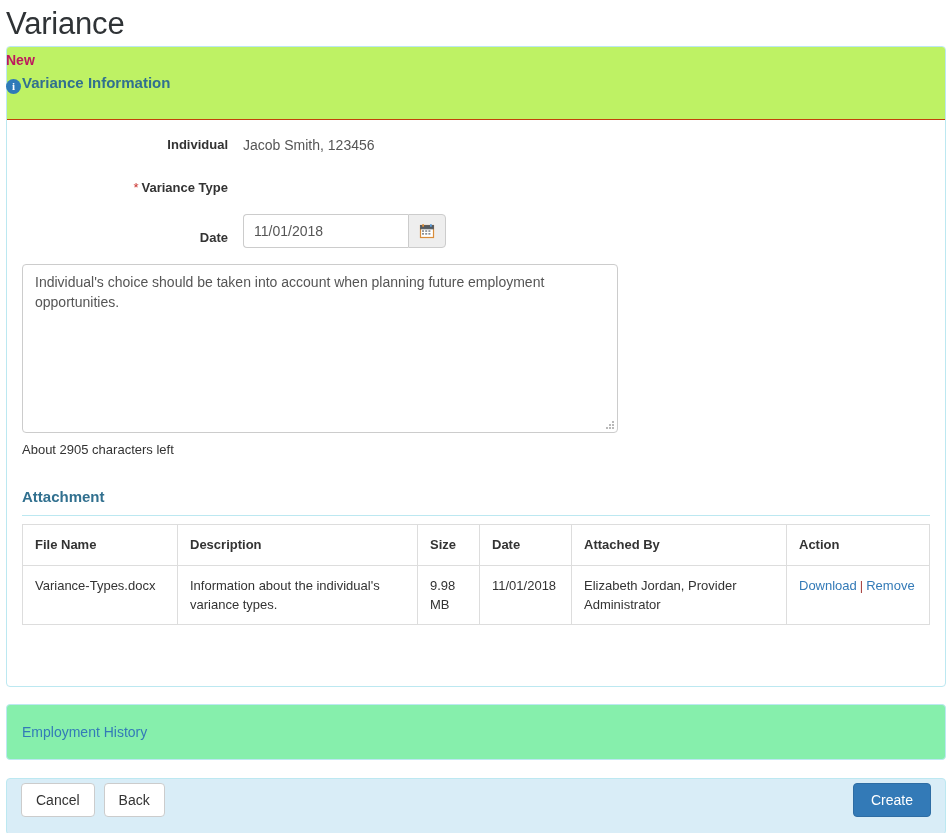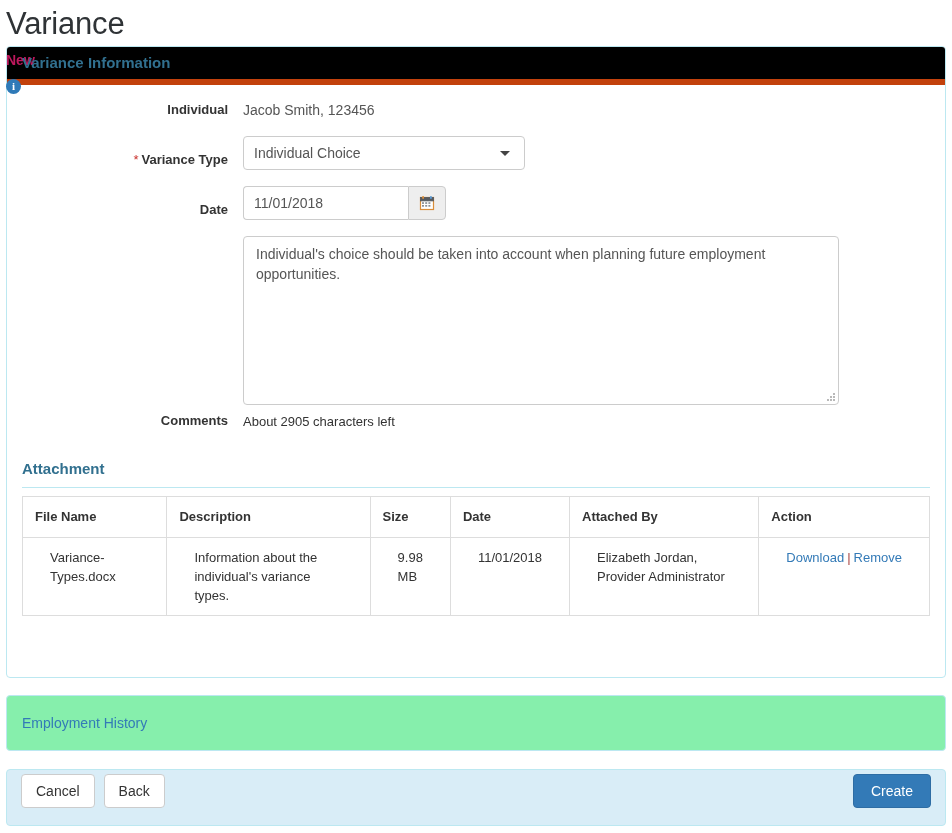--- a/index.html
+++ b/index.html
@@ -57,24 +57,24 @@
   }
 
   
   .panel {
     margin: 0 6px;
     border: 1px solid #bce8f1;
     border-radius: 4px;
     background: #ffffff;
   }
   .panel-heading {
-    background: #000000;
-    border-bottom: 6px solid #c2410c;
+    background: #bef264;
+    border-bottom: 1px solid #c2410c;
     border-radius: 3px 3px 0 0;
-    padding: 6px 15px;
+    padding: 26px 15px;
     font-size: 15px;
     font-weight: bold;
     color: #31708f;
     line-height: 20px;
   }
   .panel-body { padding: 15px; }
 
   
   .form-row {
     display: flex;
@@ -214,21 +214,21 @@
     border: 1px solid #dddddd;
     border-top: none;
     vertical-align: middle;
     background: #ffffff;
     line-height: 18px;
   }
   table.attach-table td {
     text-align: left;
     font-size: 13px;
     color: #333333;
-    padding: 10px 27px;
+    padding: 10px 12px;
     border: 1px solid #dddddd;
     vertical-align: top;
     line-height: 19px;
   }
   .col-file { width: 155px; }
   .col-desc { width: 240px; }
   .col-size { width: 62px; }
   .col-date { width: 92px; }
   .col-by   { width: 215px; }
   .link {
@@ -305,24 +305,20 @@
     <div class="panel-body">
 
       <div class="form-row static">
         <div class="form-label">Individual</div>
         <div class="form-control-static">Jacob Smith, 123456</div>
       </div>
 
       <div class="form-row">
         <div class="form-label">
           <span class="req-star">*</span><span>Variance Type</span>
-        </div>
-        <div class="select-box">
-          <span>Individual Choice</span>
-          <span class="select-caret"></span>
         </div>
       </div>
 
       <div class="form-row">
         <div class="form-label">Date</div>
         <div class="input-group">
           <input class="date-input" type="text" value="11/01/2018" style="">
           <button class="date-btn">
             <svg width="16" height="16" viewBox="0 0 16 16">
               <rect x="1.5" y="2.5" width="13" height="12" fill="#ffffff" stroke="#d98d3a" stroke-width="1.2"></rect>
@@ -334,21 +330,20 @@
               <rect x="9.4" y="7.2" width="2" height="1.7" fill="#8a8f95"></rect>
               <rect x="3" y="10" width="2" height="1.7" fill="#8a8f95"></rect>
               <rect x="6.2" y="10" width="2" height="1.7" fill="#8a8f95"></rect>
               <rect x="9.4" y="10" width="2" height="1.7" fill="#8a8f95"></rect>
             </svg>
           </button>
         </div>
       </div>
 
       <div class="form-row">
-        <div class="form-label">Comments</div>
         <div>
           <div class="textarea-wrap">
             <textarea class="comments-area" placeholder="" style="">Individual's choice should be taken into account when planning future employment opportunities.</textarea>
             <svg class="resize-grip" viewBox="0 0 10 10">
               <rect x="7" y="1" width="2" height="2" fill="#b9b9b9"></rect>
               <rect x="4" y="4" width="2" height="2" fill="#b9b9b9"></rect>
               <rect x="7" y="4" width="2" height="2" fill="#b9b9b9"></rect>
               <rect x="1" y="7" width="2" height="2" fill="#b9b9b9"></rect>
               <rect x="4" y="7" width="2" height="2" fill="#b9b9b9"></rect>
               <rect x="7" y="7" width="2" height="2" fill="#b9b9b9"></rect>

